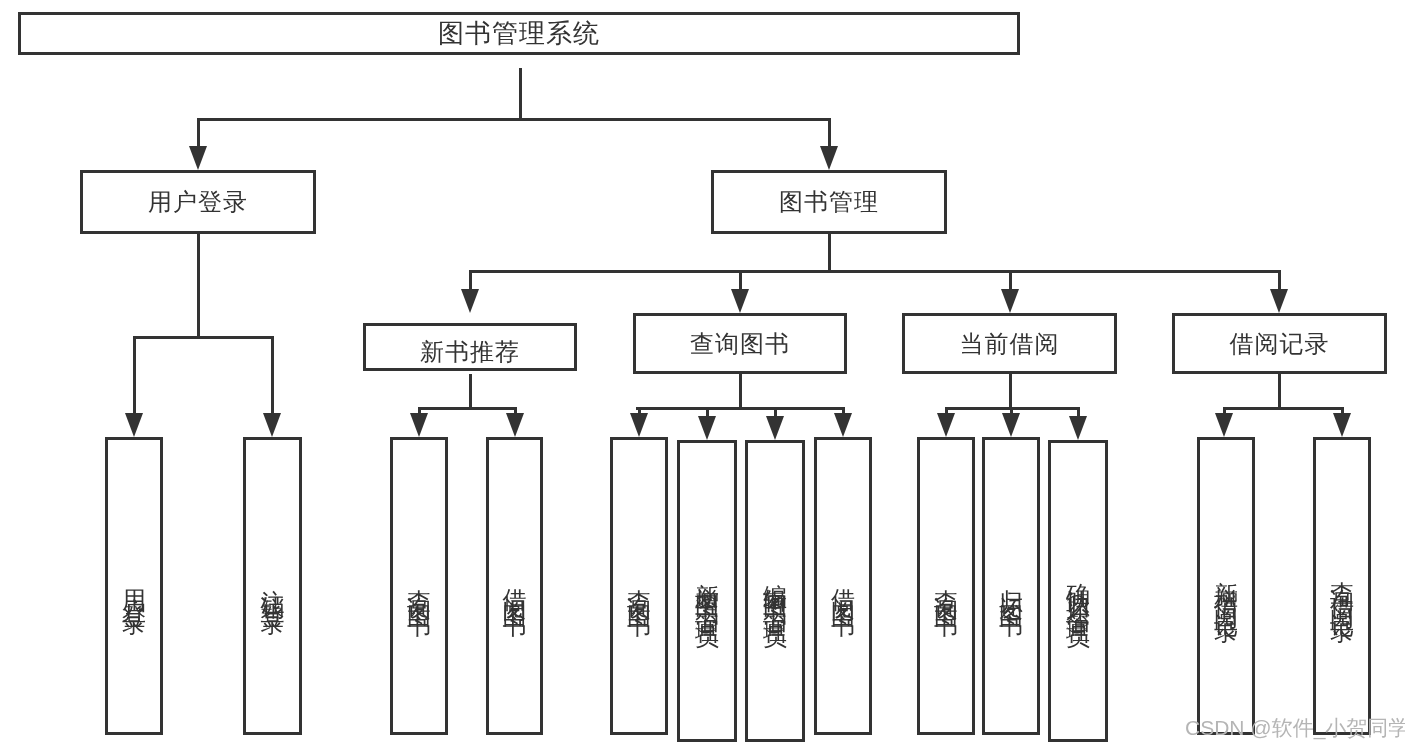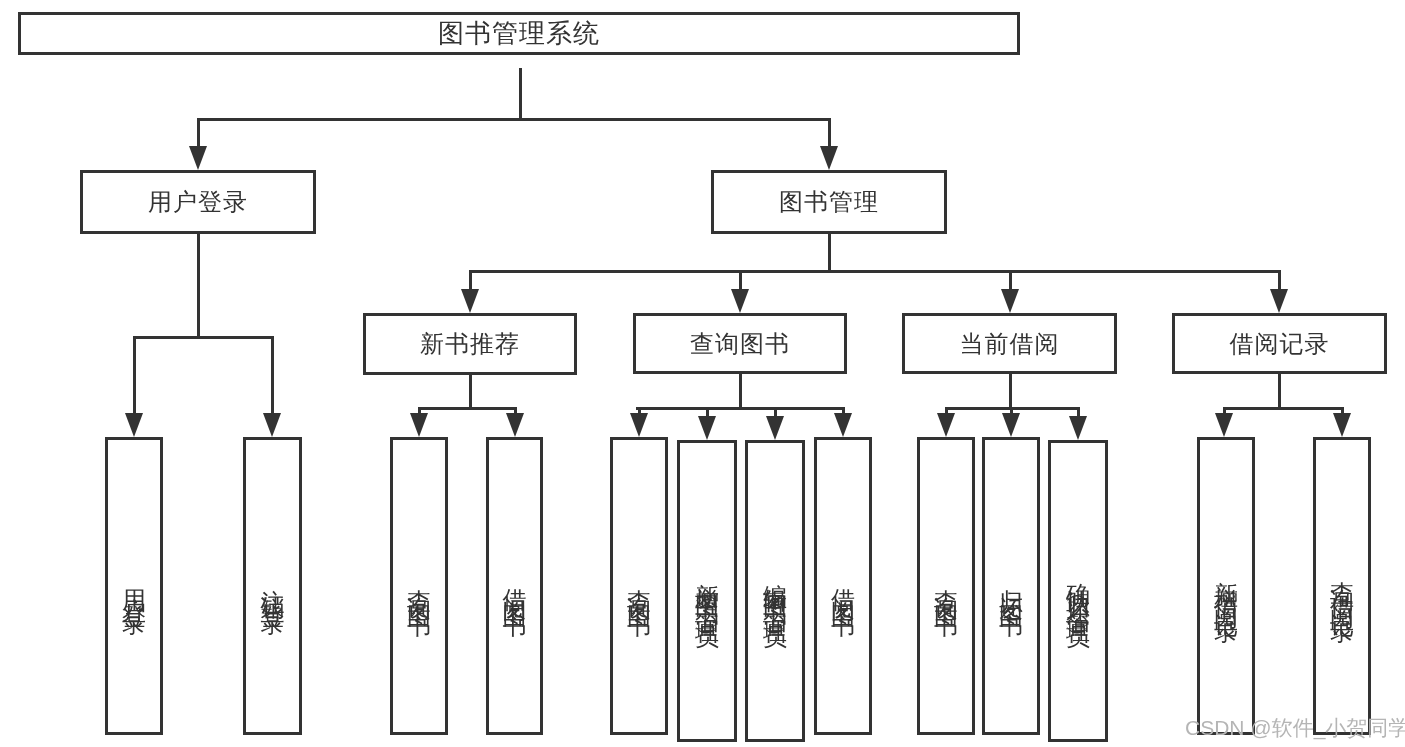--- a/index.html
+++ b/index.html
@@ -59,21 +59,21 @@
   </div>
 
   <div class="node" style="left:80px;top:170px;width:236px;height:64px;">
     <span class="h-label">用户登录</span>
   </div>
 
   <div class="node" style="left:711px;top:170px;width:236px;height:64px;">
     <span class="h-label">图书管理</span>
   </div>
 
-  <div class="node" style="left:363px;top:313px;width:214px;height:62px;">
+  <div class="node" style="left:363px;top:323px;width:214px;height:48px;align-items:flex-end;">
     <span class="h-label">新书推荐</span>
   </div>
 
   <div class="node" style="left:633px;top:313px;width:214px;height:61px;">
     <span class="h-label">查询图书</span>
   </div>
 
   <div class="node" style="left:902px;top:313px;width:215px;height:61px;">
     <span class="h-label">当前借阅</span>
   </div>

